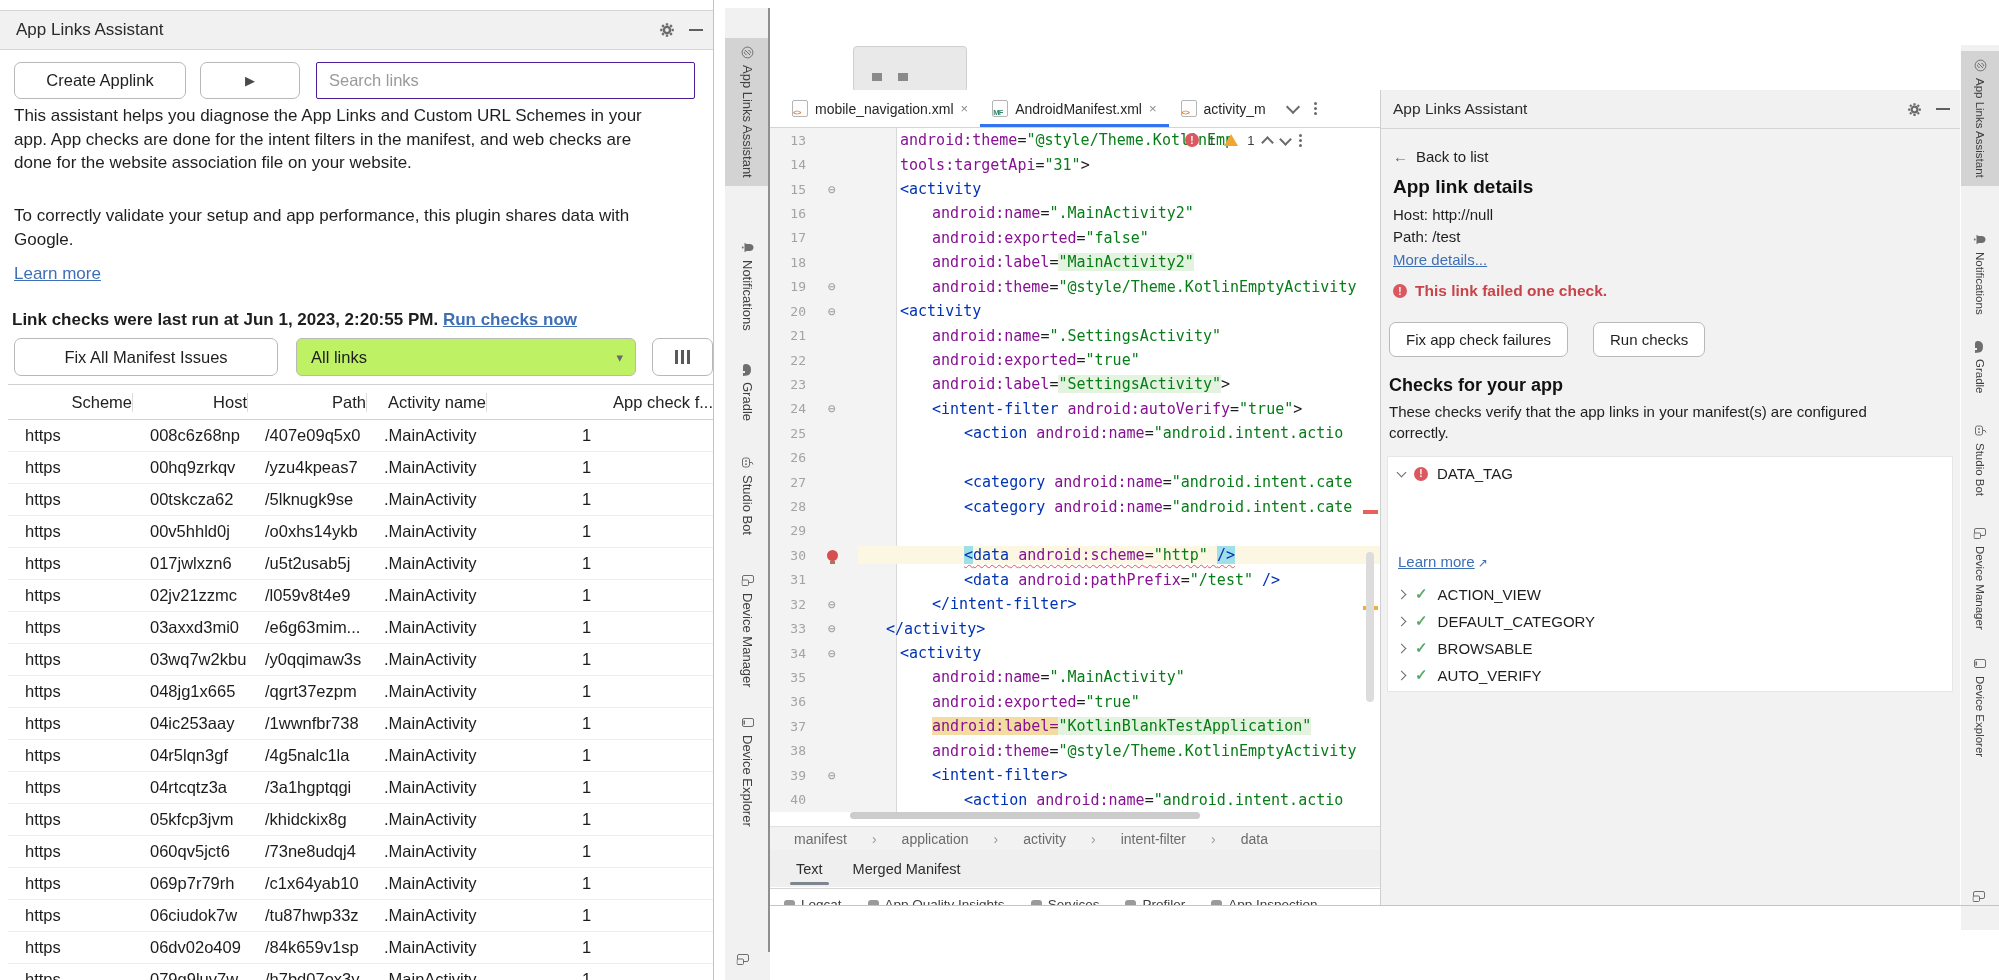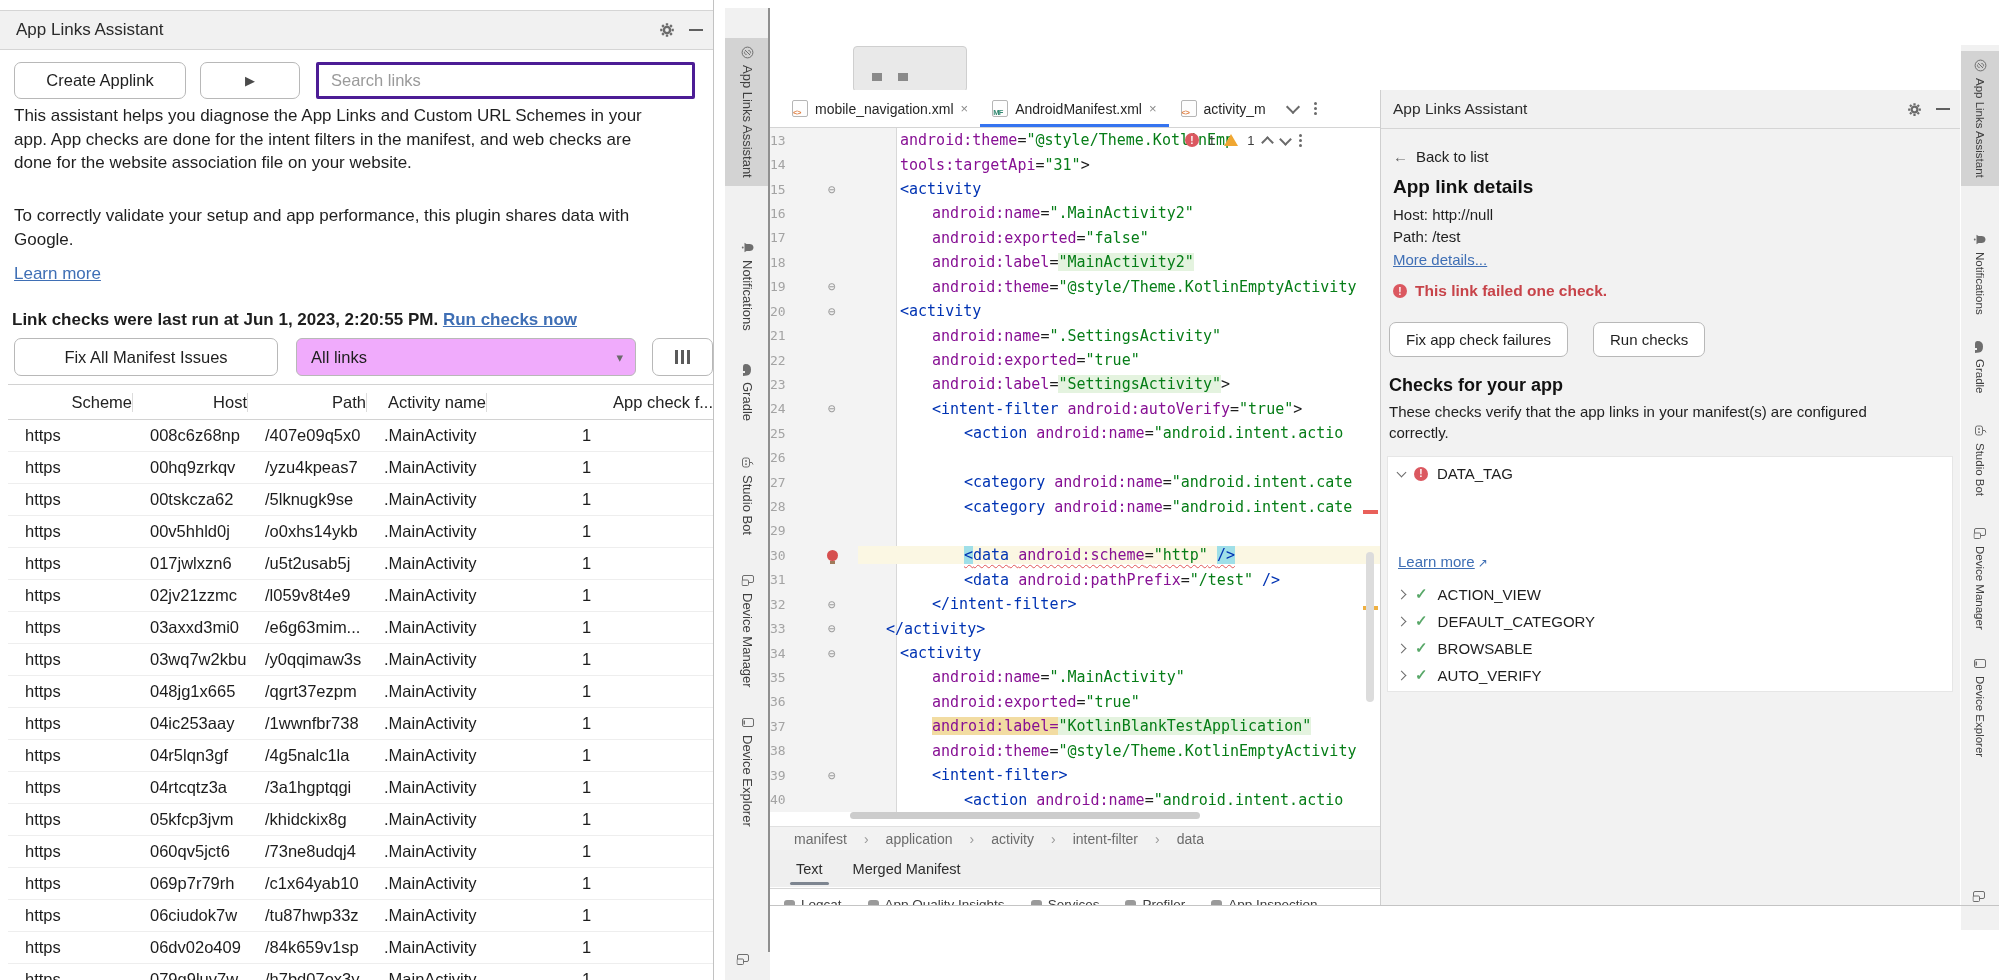--- a/index.html
+++ b/index.html
@@ -13,32 +13,32 @@
   #alw-titlebar{left:0;top:10px;width:713px;height:38px;background:#f1f1f1;
     border-top:1px solid #d5d5d5;border-bottom:1px solid #d5d5d5;display:flex;align-items:center;}
   #alw-title{margin-left:16px;font-size:17px;color:#2b2b2b;}
   .win-icons{position:absolute;right:10px;top:0;height:100%;display:flex;align-items:center;gap:14px;}
   .minus-icon{display:inline-block;width:14px;height:2px;background:#5f5f5f;}
   .btn{display:flex;align-items:center;justify-content:center;background:#fff;
        border:1px solid #b8b8b8;border-radius:7px;font-size:16.5px;color:#1f1f1f;box-sizing:border-box;}
   #create-btn{left:14px;top:62px;width:172px;height:37px;}
   #play-btn{left:200px;top:62px;width:100px;height:37px;}
   .play-glyph{color:#4a4a4a;font-size:13px;}
-  #search-input{left:316px;top:62px;width:379px;height:37px;border:3px solid #4c1d95;border-radius:2px;
+  #search-input{left:316px;top:62px;width:379px;height:37px;border:1px solid #4c1d95;border-radius:2px;
        font-size:16.5px;padding:8px 12px;box-sizing:border-box;color:#333;font-family:"Liberation Sans",sans-serif;}
   #search-input::placeholder{color:#9a9a9a;}
   .para{left:14px;width:652px;font-size:17px;line-height:23.5px;color:#1f1f1f;}
   #para1{top:104px;}
   #para2{top:204px;}
   a.lnk{color:#3f6fb5;text-decoration:underline;cursor:pointer;}
   #learn-more{left:14px;top:264px;font-size:17px;}
   #lastrun{left:12px;top:310px;font-size:17px;font-weight:bold;}
   #fix-btn{left:14px;top:338px;width:264px;height:38px;}
   #combo{left:296px;top:338px;width:340px;height:38px;border:1px solid #b8b8b8;border-radius:6px;
-         display:flex;align-items:center;font-size:16.5px;box-sizing:border-box;background:#f0abfc;}
+         display:flex;align-items:center;font-size:16.5px;box-sizing:border-box;background:#bef264;}
   #combo .combo-text{margin-left:14px;}
   #combo .combo-arrow{position:absolute;right:12px;color:#6a6a6a;font-size:13px;}
   #cols-btn{left:652px;top:338px;width:61px;height:38px;}
   .cols-glyph{display:inline-flex;gap:3px;}
   .cols-glyph i{display:block;width:3px;height:14px;background:#5a5a5a;}
   
   #al-table{left:8px;top:384px;width:705px;height:596px;overflow:hidden;background:#fff;}
   #al-thead{display:flex;height:34px;align-items:center;border-top:1px solid #d2d2d2;
             border-bottom:1px solid #d2d2d2;font-size:16.5px;color:#222;text-align:right;}
   .tc{box-sizing:border-box;padding-left:17px;white-space:nowrap;overflow:hidden;}
@@ -82,21 +82,21 @@
   .tab-extras{display:flex;align-items:center;gap:16px;margin-left:10px;color:#6a6a6a;}
   .chev-down{display:inline-block;width:8px;height:8px;border-right:2px solid #6a6a6a;
              border-bottom:2px solid #6a6a6a;transform:rotate(45deg);margin-top:-4px;}
   .kebab{display:inline-flex;flex-direction:column;gap:2px;}
   .kebab i{width:3px;height:3px;border-radius:50%;background:#6a6a6a;display:block;}
 
   #gutter-bg{left:770px;top:128px;width:126px;height:684px;background:#f3f3f3;border-right:1px solid #d8d8d8;}
   #code{left:770px;top:128px;width:610px;height:684px;overflow:hidden;
         font-family:"DejaVu Sans Mono","Liberation Mono",monospace;font-size:15px;}
   .crow{display:flex;align-items:center;height:24.43px;white-space:pre;}
-  .lnum{width:36px;text-align:left;color:#a3a3a3;font-size:13px;flex:none;}
+  .lnum{width:36px;text-align:right;color:#a3a3a3;font-size:13px;flex:none;}
   .gico{width:52px;text-align:center;flex:none;color:#9c9c9c;font-size:13px;display:flex;
         align-items:center;justify-content:center;}
   .ctext{flex:1;display:flex;align-items:center;}
   .crow.err .ctext{background:#fbf7e3;}
   .tk-g{color:#0033b3;} .tk-a{color:#871094;} .tk-v{color:#067d17;} .tk-p{color:#1d1d1d;}
   .tk-hv{color:#067d17;background:#e4f3df;}
   .tk-ha{color:#871094;background:#f2dca2;}
   .tk-c{background:#9fdfe8;color:#0033b3;}
   .squiggle{text-decoration:underline wavy #e05555 1px;text-underline-offset:4px;}
   .bulb{width:11px;height:11px;background:#d64f4f;border-radius:50%;position:relative;display:inline-block;}
@@ -108,21 +108,21 @@
   .warn-tri{width:0;height:0;border-left:7px solid transparent;border-right:7px solid transparent;
             border-bottom:12px solid #f0a732;display:inline-block;}
   .chev{display:inline-block;width:7px;height:7px;border-right:2px solid #6a6a6a;border-bottom:2px solid #6a6a6a;}
   .chev.up{transform:rotate(-135deg);margin-top:4px;} .chev.dn{transform:rotate(45deg);margin-top:-2px;}
   #stripe-red{left:1363px;top:510px;width:15px;height:4px;background:#e9605a;}
   #stripe-orange{left:1363px;top:606px;width:15px;height:4px;background:#efb041;}
   #vthumb{left:1366px;top:552px;width:8px;height:150px;background:#dcdcdc;border-radius:4px;}
   #hthumb{left:850px;top:812px;width:350px;height:7px;background:#cccccc;border-radius:4px;}
 
   #breadcrumbs{left:770px;top:826px;width:610px;height:24px;background:#f2f2f2;border-top:1px solid #e0e0e0;
-               display:flex;align-items:center;gap:17px;padding-left:24px;font-size:14px;color:#6c6c6c;box-sizing:border-box;}
+               display:flex;align-items:center;gap:25px;padding-left:24px;font-size:14px;color:#6c6c6c;box-sizing:border-box;}
   .bc-sep{color:#9a9a9a;}
   #bottom-tabs{left:770px;top:850px;width:610px;height:37px;background:#efefef;display:flex;align-items:center;
                gap:6px;padding-left:14px;box-sizing:border-box;font-size:14.5px;color:#2d2d2d;}
   .btab{padding:8px 12px;position:relative;}
   .btab.active::after{content:"";position:absolute;left:6px;right:6px;bottom:0;height:3px;background:#7d8590;border-radius:2px;}
   #bottom-bar{left:770px;top:888px;width:610px;height:17px;overflow:hidden;border-top:1px solid #d6d6d6;
               background:#fff;display:flex;gap:26px;padding-left:14px;box-sizing:border-box;}
   .bb-item{display:flex;align-items:center;gap:6px;font-size:13.5px;color:#3c3c3c;line-height:32px;height:32px;}
   .bb-icon{width:11px;height:11px;background:#9a9a9a;border-radius:3px;display:inline-block;}
   #bottom-edge{left:770px;top:905px;width:1229px;height:1px;background:#c4c4c4;}

